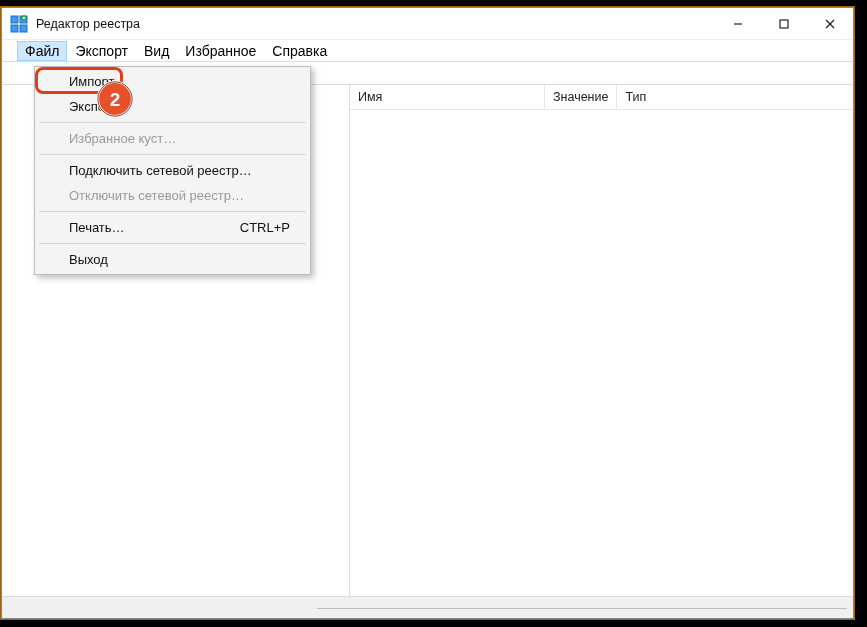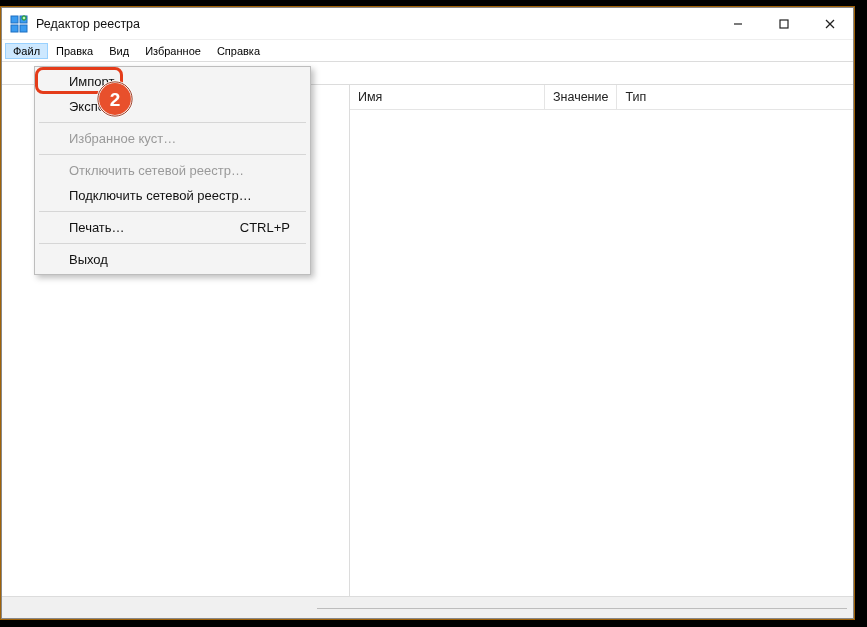--- a/index.html
+++ b/index.html
@@ -55,23 +55,23 @@
     align-items: center;
     justify-content: center;
     cursor: default;
   }
   .win-btn svg { stroke: #222; }
   
   .menubar {
     height: 21px;
     display: flex;
     align-items: center;
-    padding: 0 3px;
-    background: #fff;
-    font-size: 11px;
+    padding: 0 15px;
+    background: #fff;
+    font-size: 14px;
   }
   .menubar .menu-item {
     padding: 2px 8px;
     cursor: default;
   }
   .menubar .menu-item.active {
     background: #cde8ff;
     border: 1px solid #99d1ff;
     padding: 1px 7px;
   }
@@ -216,21 +216,21 @@
         <svg width="12" height="12">
           <line x1="2" y1="2" x2="10" y2="10" stroke-width="1.2"></line>
           <line x1="10" y1="2" x2="2" y2="10" stroke-width="1.2"></line>
         </svg>
       </div>
     </div>
   </div>
 
   <div class="menubar">
     <span class="menu-item active">Файл</span>
-    <span class="menu-item">Правка</span>
+    <span class="menu-item">Экспорт</span>
     <span class="menu-item">Вид</span>
     <span class="menu-item">Избранное</span>
     <span class="menu-item">Справка</span>
   </div>
 
   <div class="addressbar">
     <input type="text" value="" style="">
   </div>
 
   <div class="client">
@@ -253,25 +253,25 @@
       <span>Импорт…</span>
     </div>
     <div class="dd-item">
       <span>Экспорт…</span>
     </div>
     <div class="dd-sep"></div>
     <div class="dd-item disabled">
       <span>Избранное куст…</span>
     </div>
     <div class="dd-sep"></div>
+    <div class="dd-item">
+      <span>Подключить сетевой реестр…</span>
+    </div>
     <div class="dd-item disabled">
       <span>Отключить сетевой реестр…</span>
-    </div>
-    <div class="dd-item">
-      <span>Подключить сетевой реестр…</span>
     </div>
     <div class="dd-sep"></div>
     <div class="dd-item">
       <span>Печать…</span>
       <span>CTRL+P</span>
     </div>
     <div class="dd-sep"></div>
     <div class="dd-item">
       <span>Выход</span>
     </div>

